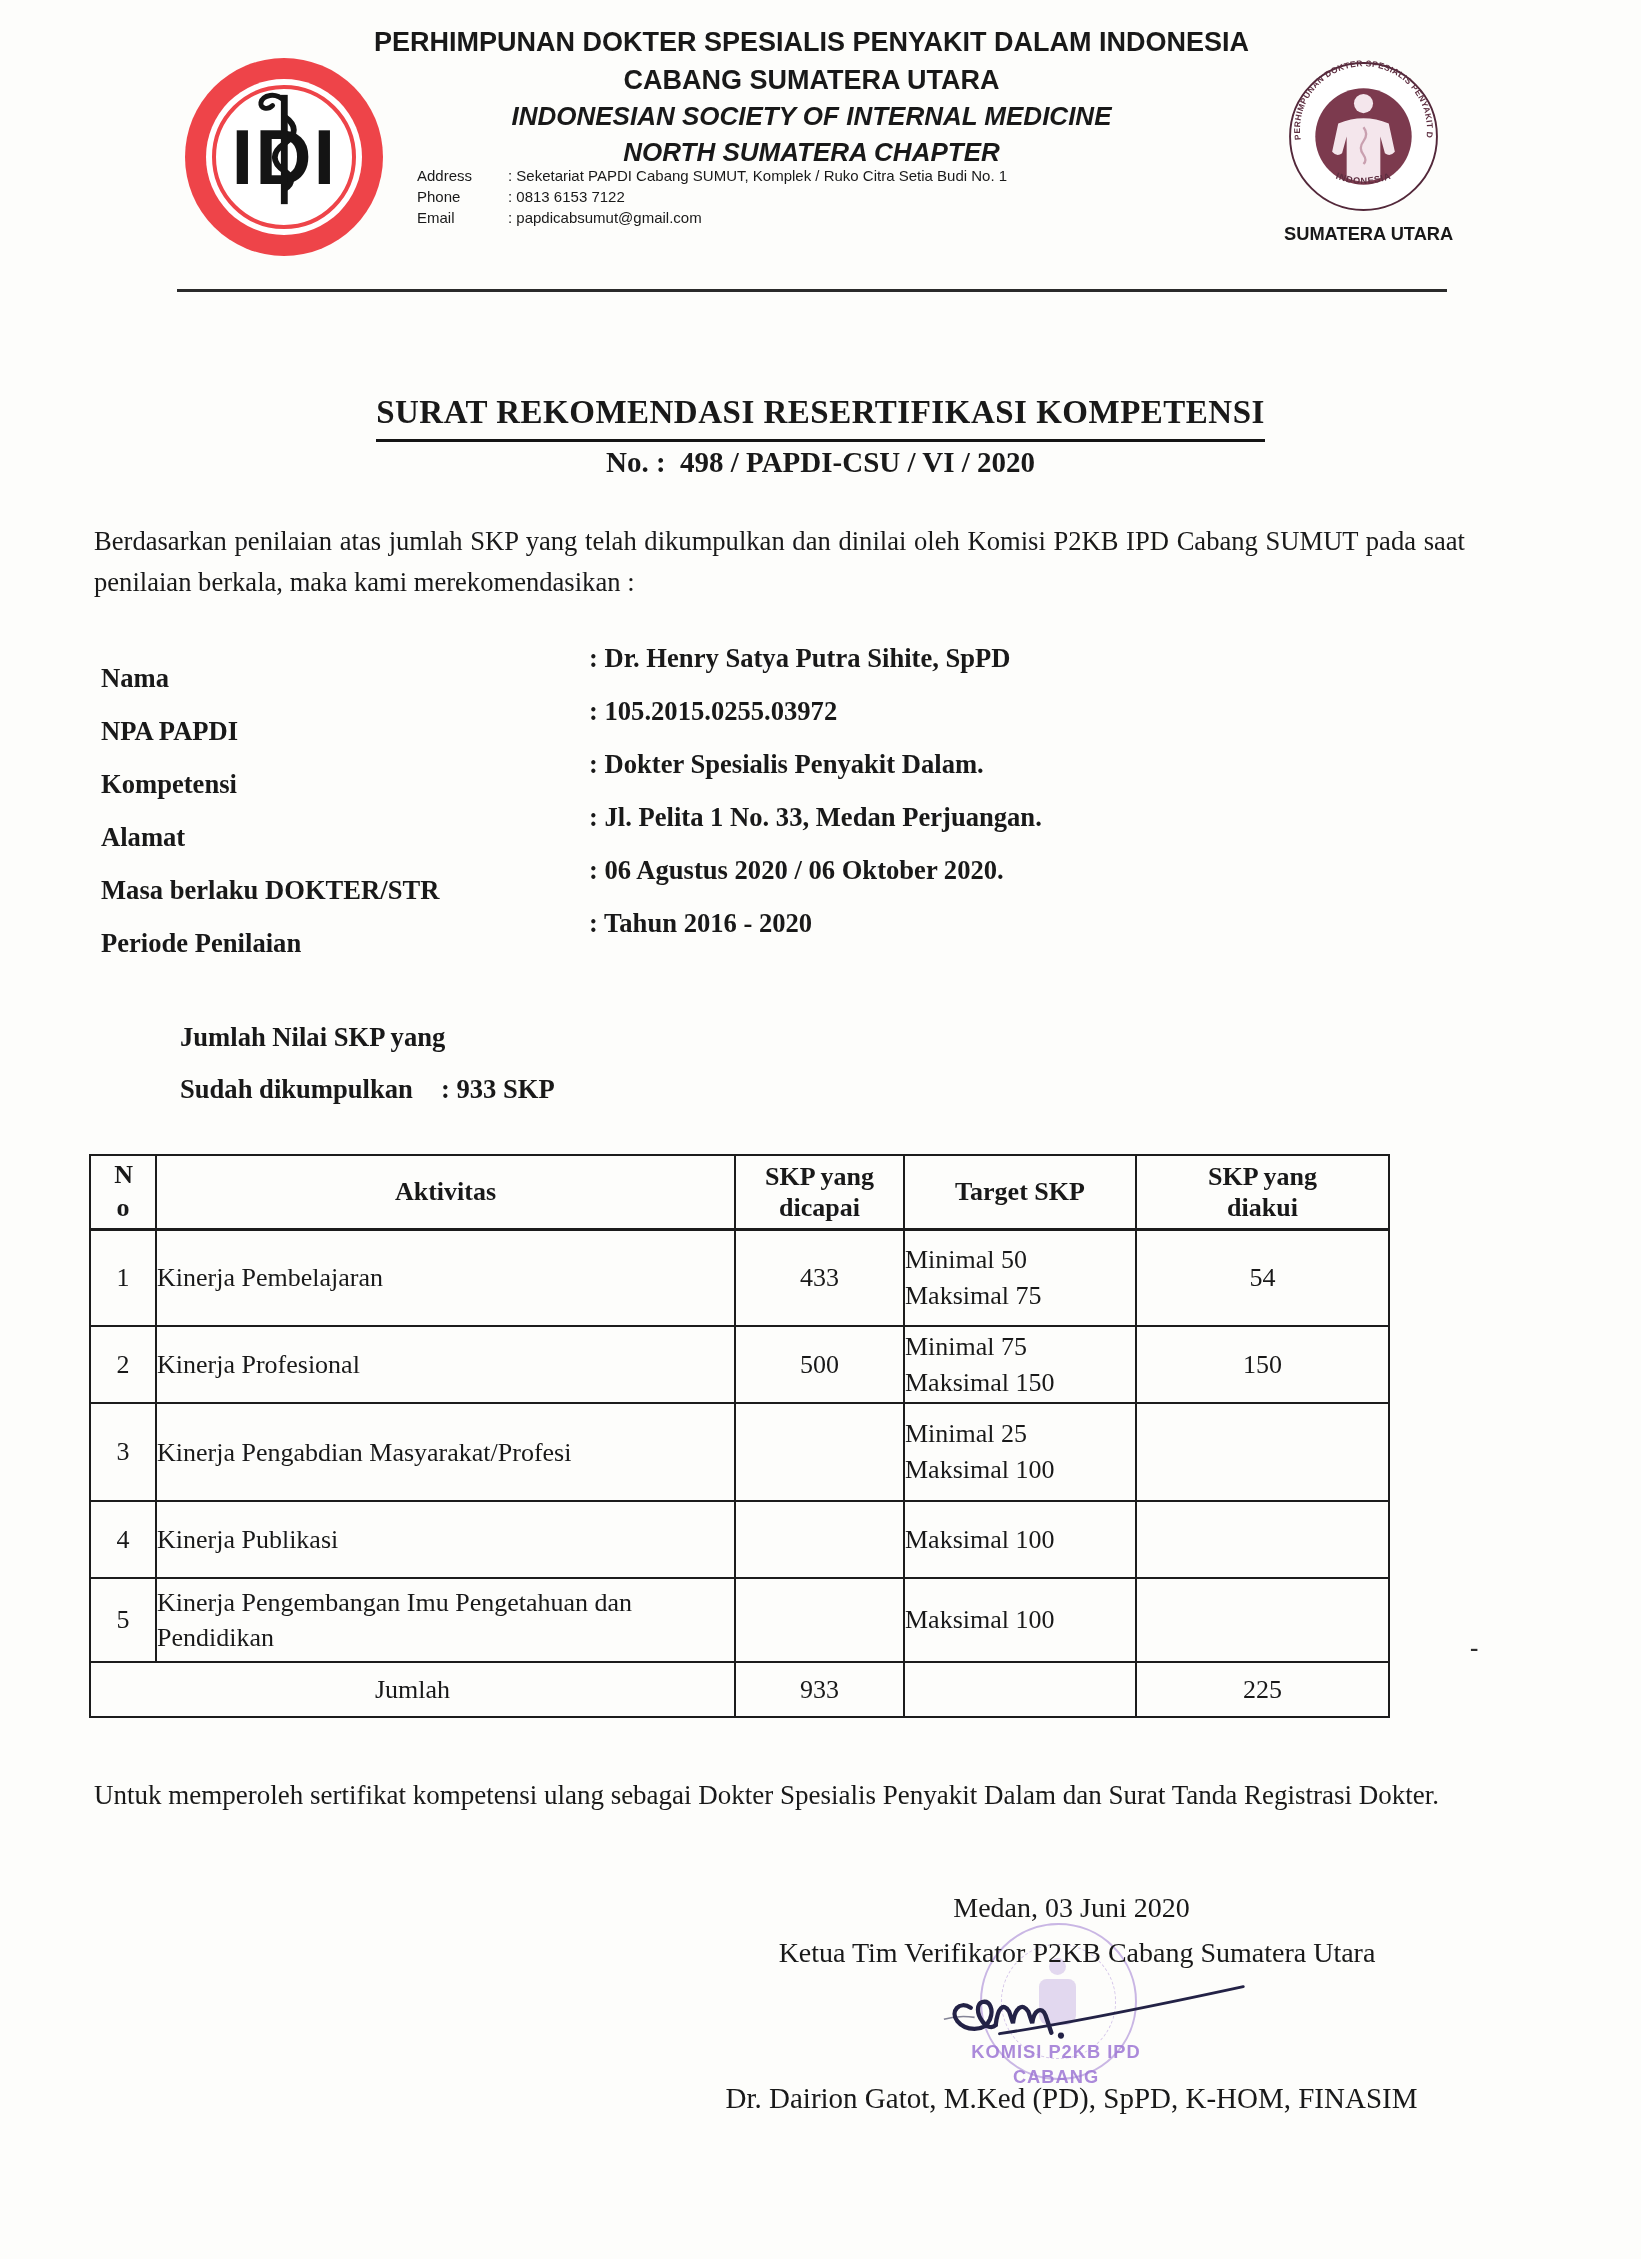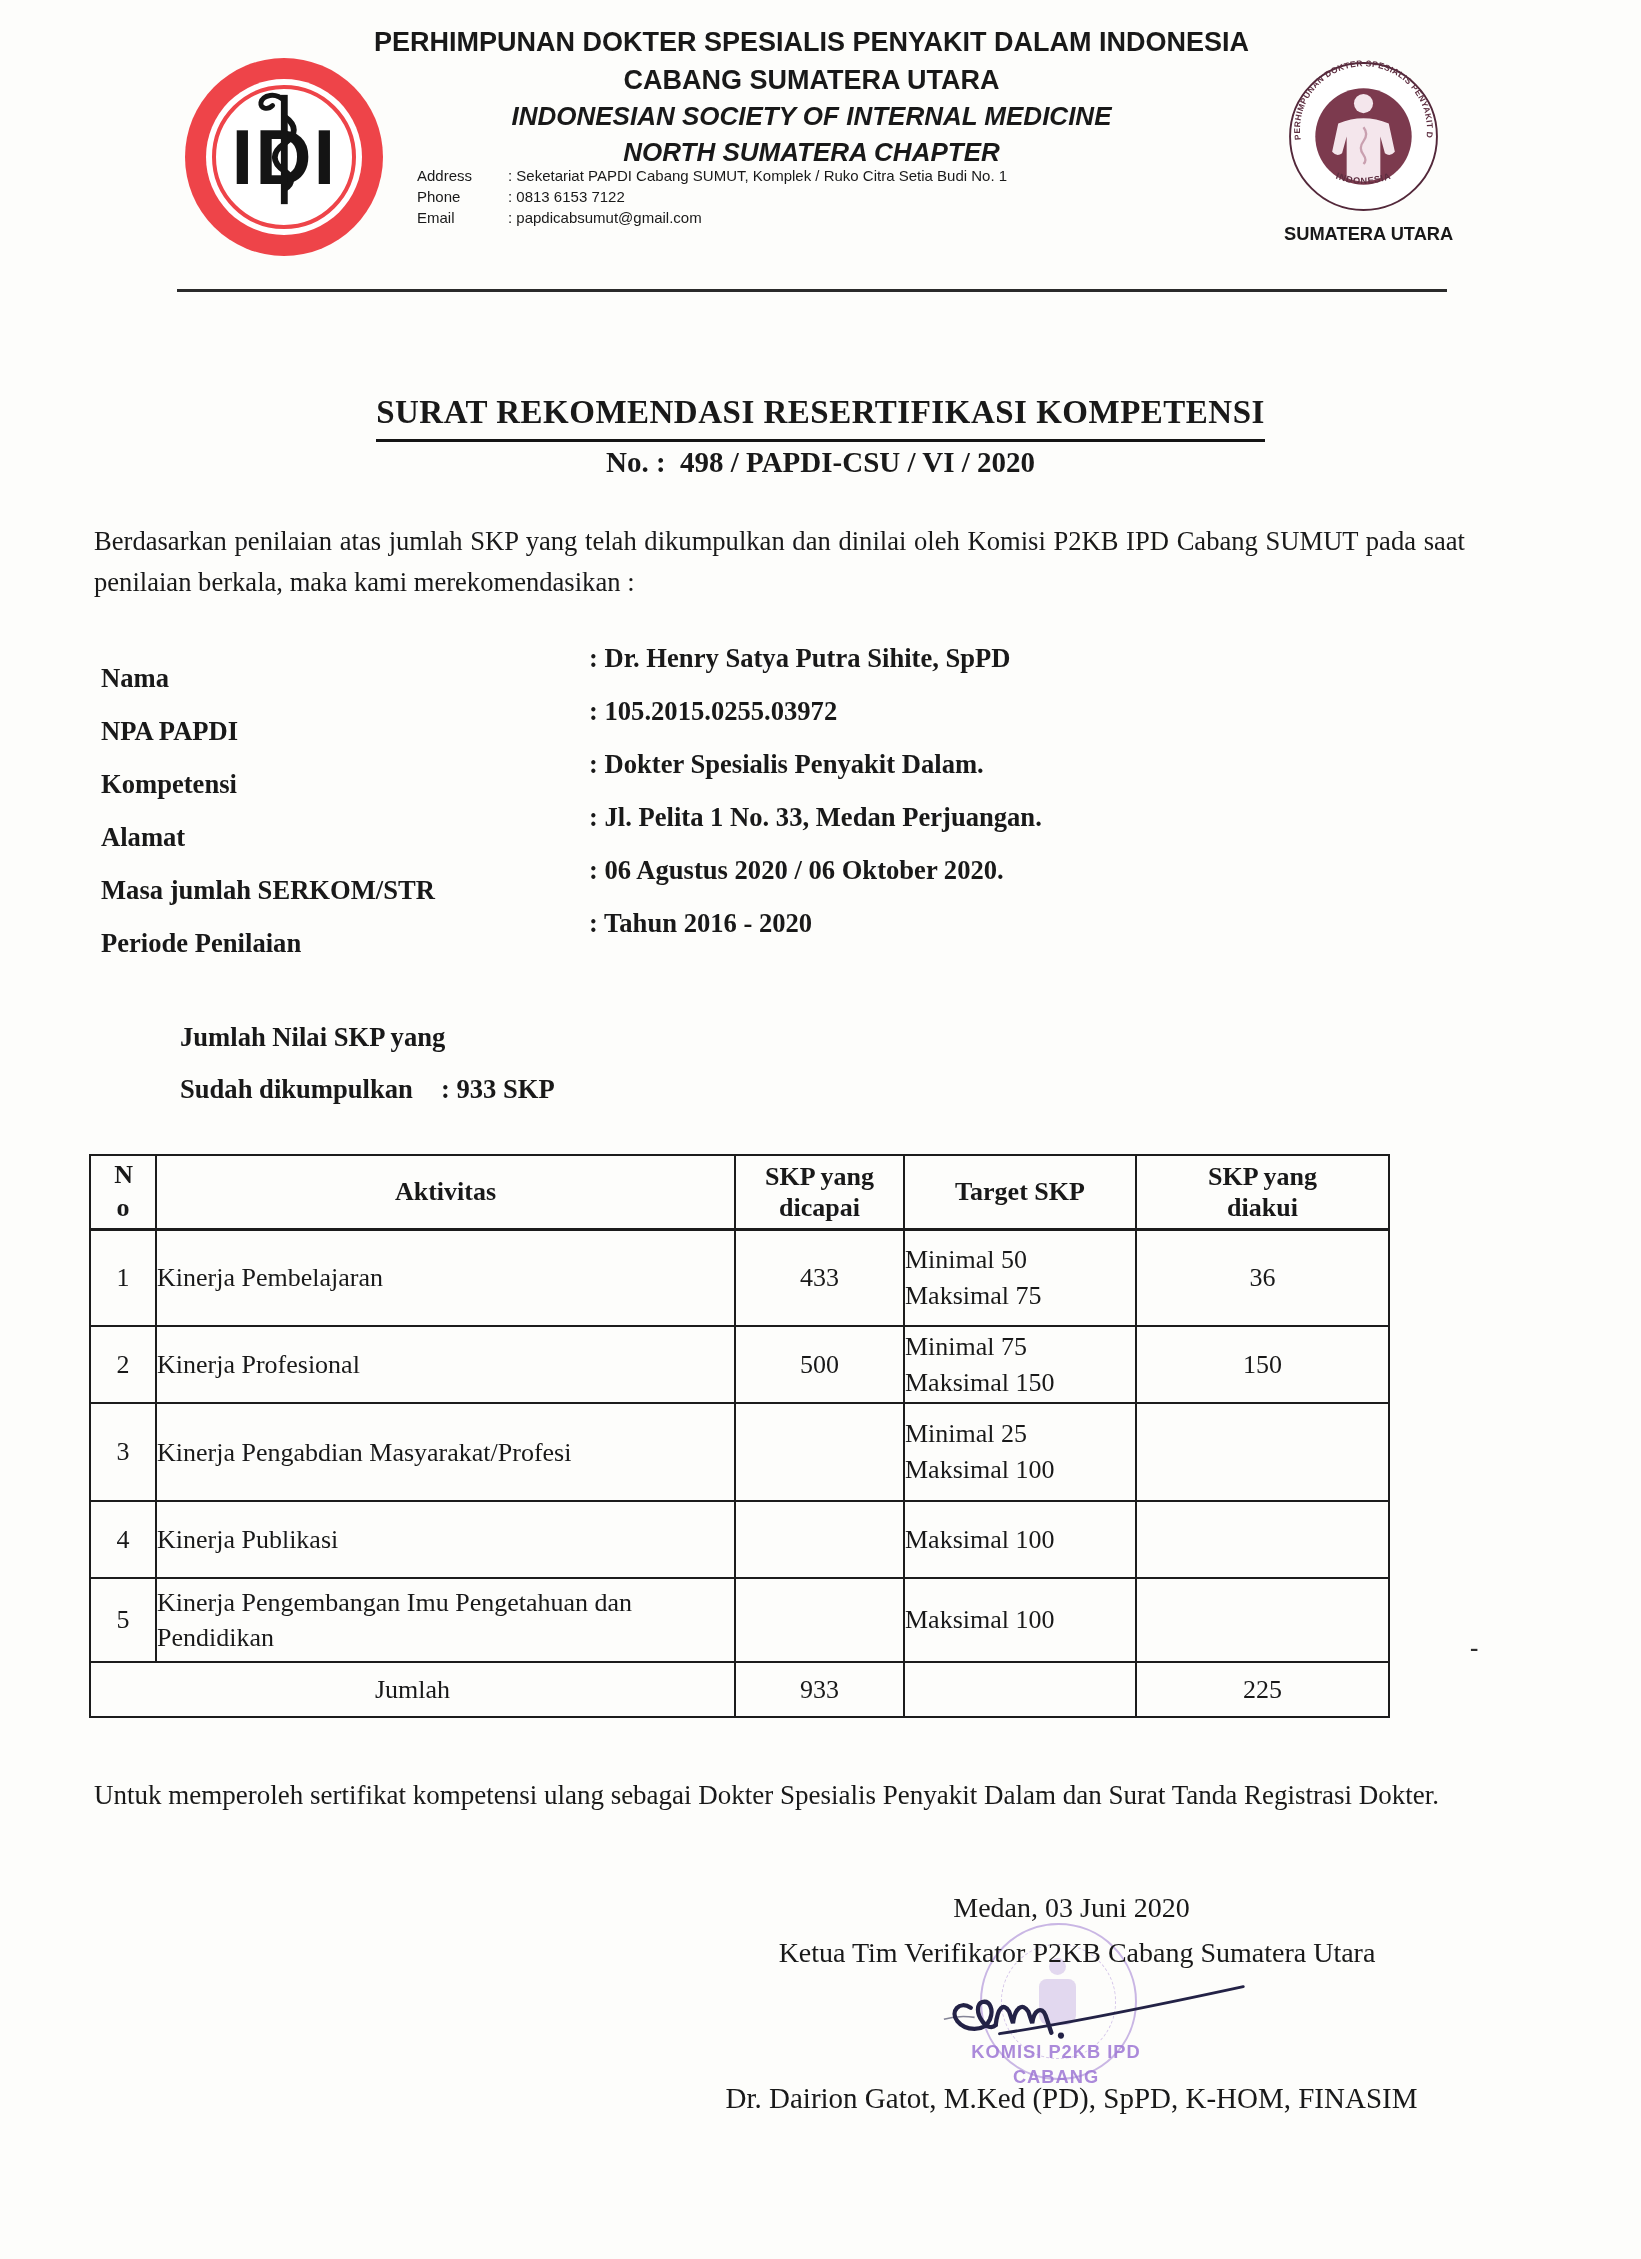--- a/index.html
+++ b/index.html
@@ -149,21 +149,21 @@
   </div>
   <div class="f-row">
     <span class="f-label">Kompetensi</span>
     <span class="f-value">: Dokter Spesialis Penyakit Dalam.</span>
   </div>
   <div class="f-row">
     <span class="f-label">Alamat</span>
     <span class="f-value">: Jl. Pelita 1 No. 33, Medan Perjuangan.</span>
   </div>
   <div class="f-row">
-    <span class="f-label">Masa jumlah SERKOM/STR</span>
+    <span class="f-label">Masa berlaku DOKTER/STR</span>
     <span class="f-value">: 06 Agustus 2020 / 06 Oktober 2020.</span>
   </div>
   <div class="f-row">
     <span class="f-label">Periode Penilaian</span>
     <span class="f-value">: Tahun 2016 - 2020</span>
   </div>
 </div>
 
 <div class="abs skp1">Jumlah Nilai SKP yang</div>
 <div class="abs skp2">
@@ -194,21 +194,21 @@
         </th>
   </tr>
   <tr style="height:97px">
     <td class="c-no">1</td>
     <td class="c-akt">Kinerja Pembelajaran</td>
     <td class="c-num">433</td>
     <td class="c-target">
           <div>Minimal 50</div>
           <div>Maksimal 75</div>
         </td>
-    <td class="c-num">36</td>
+    <td class="c-num">54</td>
   </tr>
   <tr style="height:77px">
     <td class="c-no">2</td>
     <td class="c-akt">Kinerja Profesional</td>
     <td class="c-num">500</td>
     <td class="c-target">
           <div>Minimal 75</div>
           <div>Maksimal 150</div>
         </td>
     <td class="c-num">150</td>

